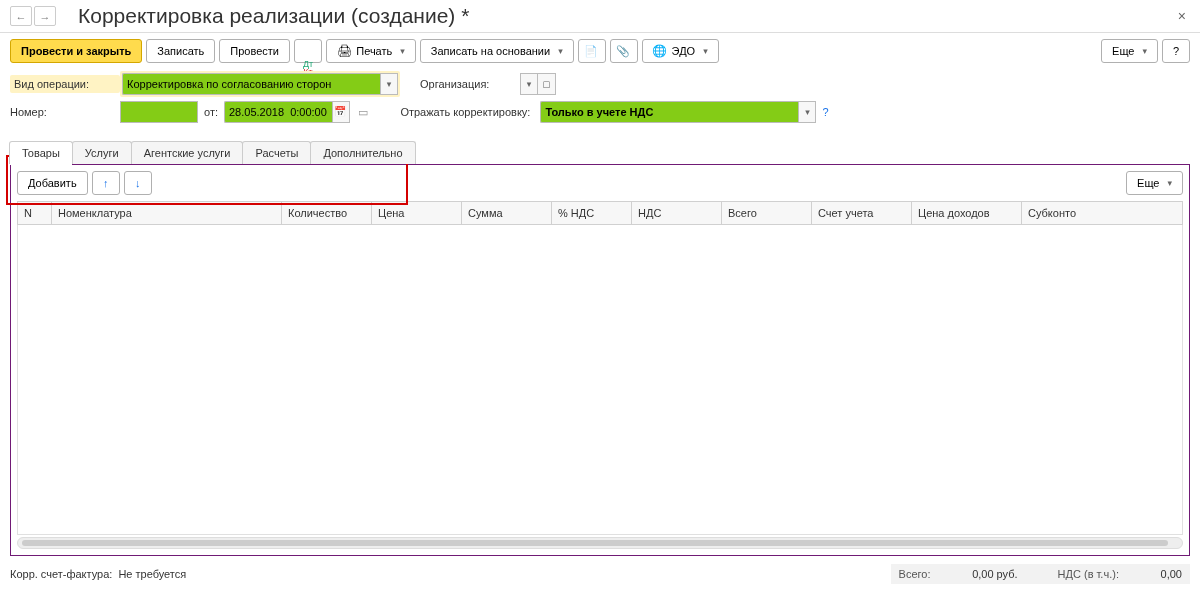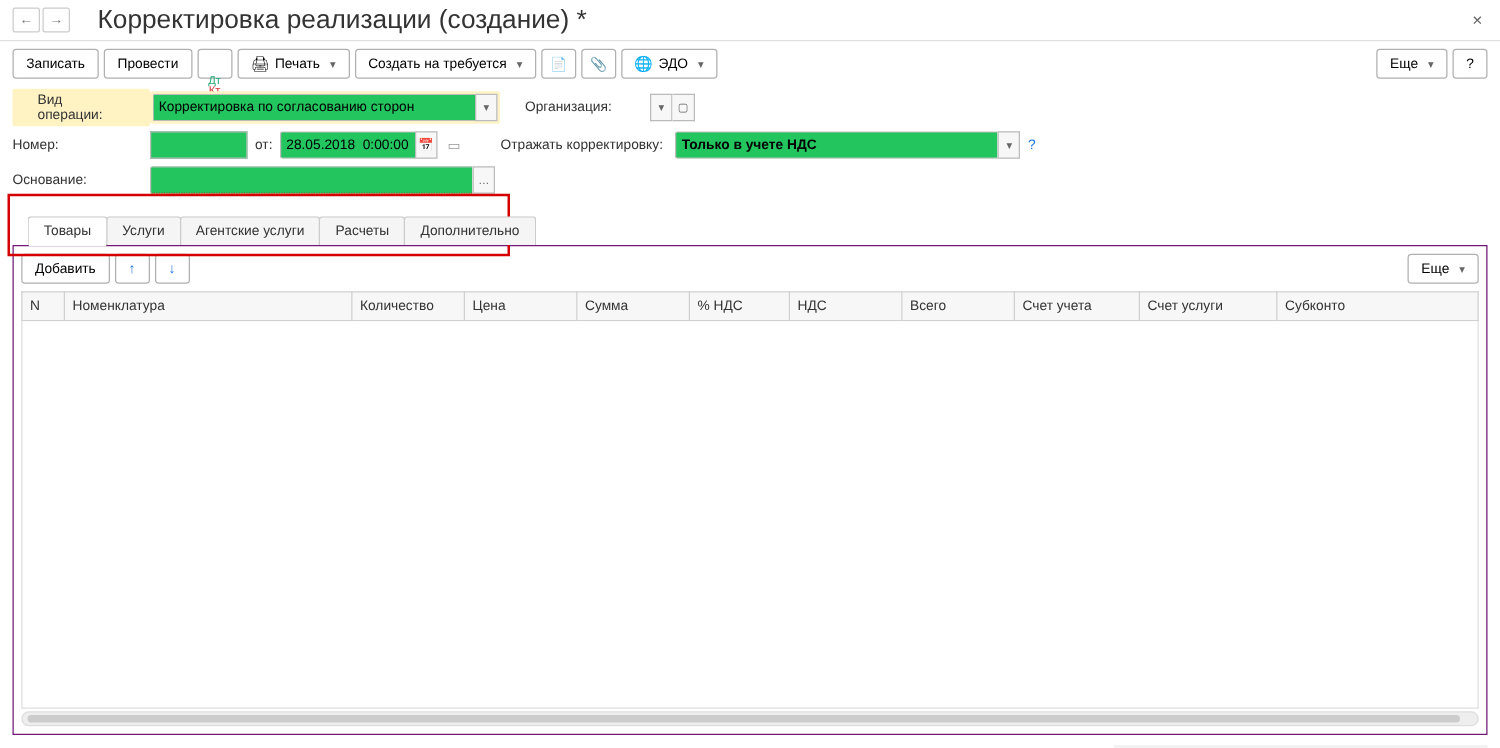--- a/index.html
+++ b/index.html
@@ -11,30 +11,30 @@
 .toolbar { display: flex; align-items: center; padding: 6px 10px; gap: 4px; }
 .btn { height: 24px; padding: 0 10px; border: 1px solid #b0b0b0; background: #fff; border-radius: 3px; font-size: 11px; cursor: pointer; display: inline-flex; align-items: center; gap: 4px; }
 .btn-primary { background: #ffdb4d; border-color: #d4a700; font-weight: bold; }
 .btn-icon { width: 28px; justify-content: center; padding: 0; }
 .dd-arrow::after { content: "▾"; margin-left: 4px; font-size: 9px; color: #666; }
 .spacer { flex: 1; }
 .form-area { padding: 2px 10px 8px; }
 .form-row { display: flex; align-items: center; min-height: 26px; margin-bottom: 2px; }
 .lbl { width: 110px; font-size: 11px; color: #333; }
 .lbl2 { width: 150px; font-size: 11px; color: #333; }
-.hl-yellow { background: #fff3c4; padding: 3px 20px; border-radius: 2px; }
-.input { height: 22px; border: 1px solid #bbb; padding: 0 4px; font-size: 11px; background: #22c55e; }
+.hl-yellow { background: #fff3c4; padding: 3px 4px; border-radius: 2px; }
+.input { height: 22px; border: 1px solid #bbb; padding: 0 4px; font-size: 11px; background: #84cc16; }
 .input-dd { display: flex; }
 .input-dd .input { border-right: none; border-radius: 2px 0 0 2px; }
 .dd-btn { width: 18px; height: 22px; border: 1px solid #bbb; background: #f7f7f7; font-size: 9px; text-align: center; line-height: 20px; cursor: pointer; color: #666; }
 .dd-btn + .dd-btn { border-left: none; }
 .sm-lbl { margin: 0 6px; font-size: 11px; }
 .red-box { border: 2px solid #d40000; position: absolute; left: 6px; top: 86px; width: 402px; height: 50px; pointer-events: none; }
 .underline-red { border-bottom: 1px dotted #d40000 !important; }
-.tabs { display: flex; margin: 6px 22px 0; position: relative; z-index: 1; }
+.tabs { display: flex; margin: 6px 9px 0; position: relative; z-index: 1; }
 .tab { padding: 5px 12px; border: 1px solid #ccc; border-bottom: none; background: #f5f5f5; font-size: 11px; cursor: pointer; margin-right: -1px; border-radius: 3px 3px 0 0; }
 .tab.active { background: #fff; position: relative; }
 .tab.active::after { content:""; position:absolute; left:0; right:0; bottom:-1px; height:1px; background:#fff; }
 .tab-body { border: 1px solid #701a75; margin: 0 10px; padding: 6px; }
 .tbl-toolbar { display: flex; align-items: center; gap: 4px; margin-bottom: 6px; }
 table.grid { width: 100%; border-collapse: collapse; }
 table.grid th { text-align: left; font-weight: normal; font-size: 11px; padding: 5px 6px; border: 1px solid #d0d0d0; background: #f7f7f7; white-space: nowrap; }
 .grid-body { height: 310px; border: 1px solid #e0e0e0; border-top: none; overflow: auto; background: #fff; }
 .hscroll { height: 12px; background: #eee; border: 1px solid #ddd; margin-top: 2px; position: relative; border-radius: 6px; }
 .hscroll::before { content:""; position:absolute; left:4px; right:14px; top:2px; bottom:2px; background:#ccc; border-radius:4px; }
@@ -58,30 +58,31 @@
 <body class="rel">
 
 <div class="top-bar">
   <div class="nav-btn">←</div>
   <div class="nav-btn">→</div>
   <div class="title">Корректировка реализации (создание) *</div>
   <div class="close-x">×</div>
 </div>
 
 <div class="toolbar">
+  <button class="btn btn-primary">Провести и закрыть</button>
   <button class="btn">Записать</button>
   <button class="btn">Провести</button>
   <button class="btn btn-icon">
       <span class="dkkt"><span class="r1">Дт</span><br><span class="r2">Кт</span></span>
     </button>
   <button class="btn dd-arrow">
       <span class="icon-print"></span>
       <span>Печать</span>
     </button>
-  <button class="btn dd-arrow">Создать на требуется</button>
+  <button class="btn dd-arrow">Записать на основании</button>
   <button class="btn btn-icon">
       <span class="icon-doc"></span>
     </button>
   <button class="btn btn-icon">
       <span class="icon-clip"></span>
     </button>
   <button class="btn dd-arrow">
       <span class="icon-globe"></span>
       <span>ЭДО</span>
     </button>
@@ -118,27 +119,20 @@
     <span style="margin-left:8px;color:#999">▭</span>
     <div style="width:32px"></div>
     <div class="lbl2" style="width:140px">Отражать корректировку:</div>
     <div class="input-dd">
       <input class="input" style="width: 258px; font-weight: bold;" value="Только в учете НДС">
       <div class="dd-btn">▾</div>
     </div>
     <span class="help-q">?</span>
   </div>
 
-  <div class="form-row">
-    <div class="lbl">Основание:</div>
-    <div class="input-dd">
-      <input class="input underline-red" style="width: 258px;" value="">
-      <div class="dd-btn">…</div>
-    </div>
-  </div>
 </div>
 
 <div class="tabs">
   <div class="tab active">Товары</div>
   <div class="tab">Услуги</div>
   <div class="tab">Агентские услуги</div>
   <div class="tab">Расчеты</div>
   <div class="tab">Дополнительно</div>
 </div>
 
@@ -155,21 +149,21 @@
         <tr>
       <th style="width:34px">N</th>
       <th style="width:230px">Номенклатура</th>
       <th style="width:90px">Количество</th>
       <th style="width:90px">Цена</th>
       <th style="width:90px">Сумма</th>
       <th style="width:80px">% НДС</th>
       <th style="width:90px">НДС</th>
       <th style="width:90px">Всего</th>
       <th style="width:100px">Счет учета</th>
-      <th style="width:110px">Счет услуги</th>
+      <th style="width:110px">Цена доходов</th>
       <th>Субконто</th>
     </tr>
       </thead>
   </table>
   <div class="grid-body"></div>
   <div class="hscroll"></div>
 </div>
 
 <div class="footer">
   <span>Корр. счет-фактура:</span>

